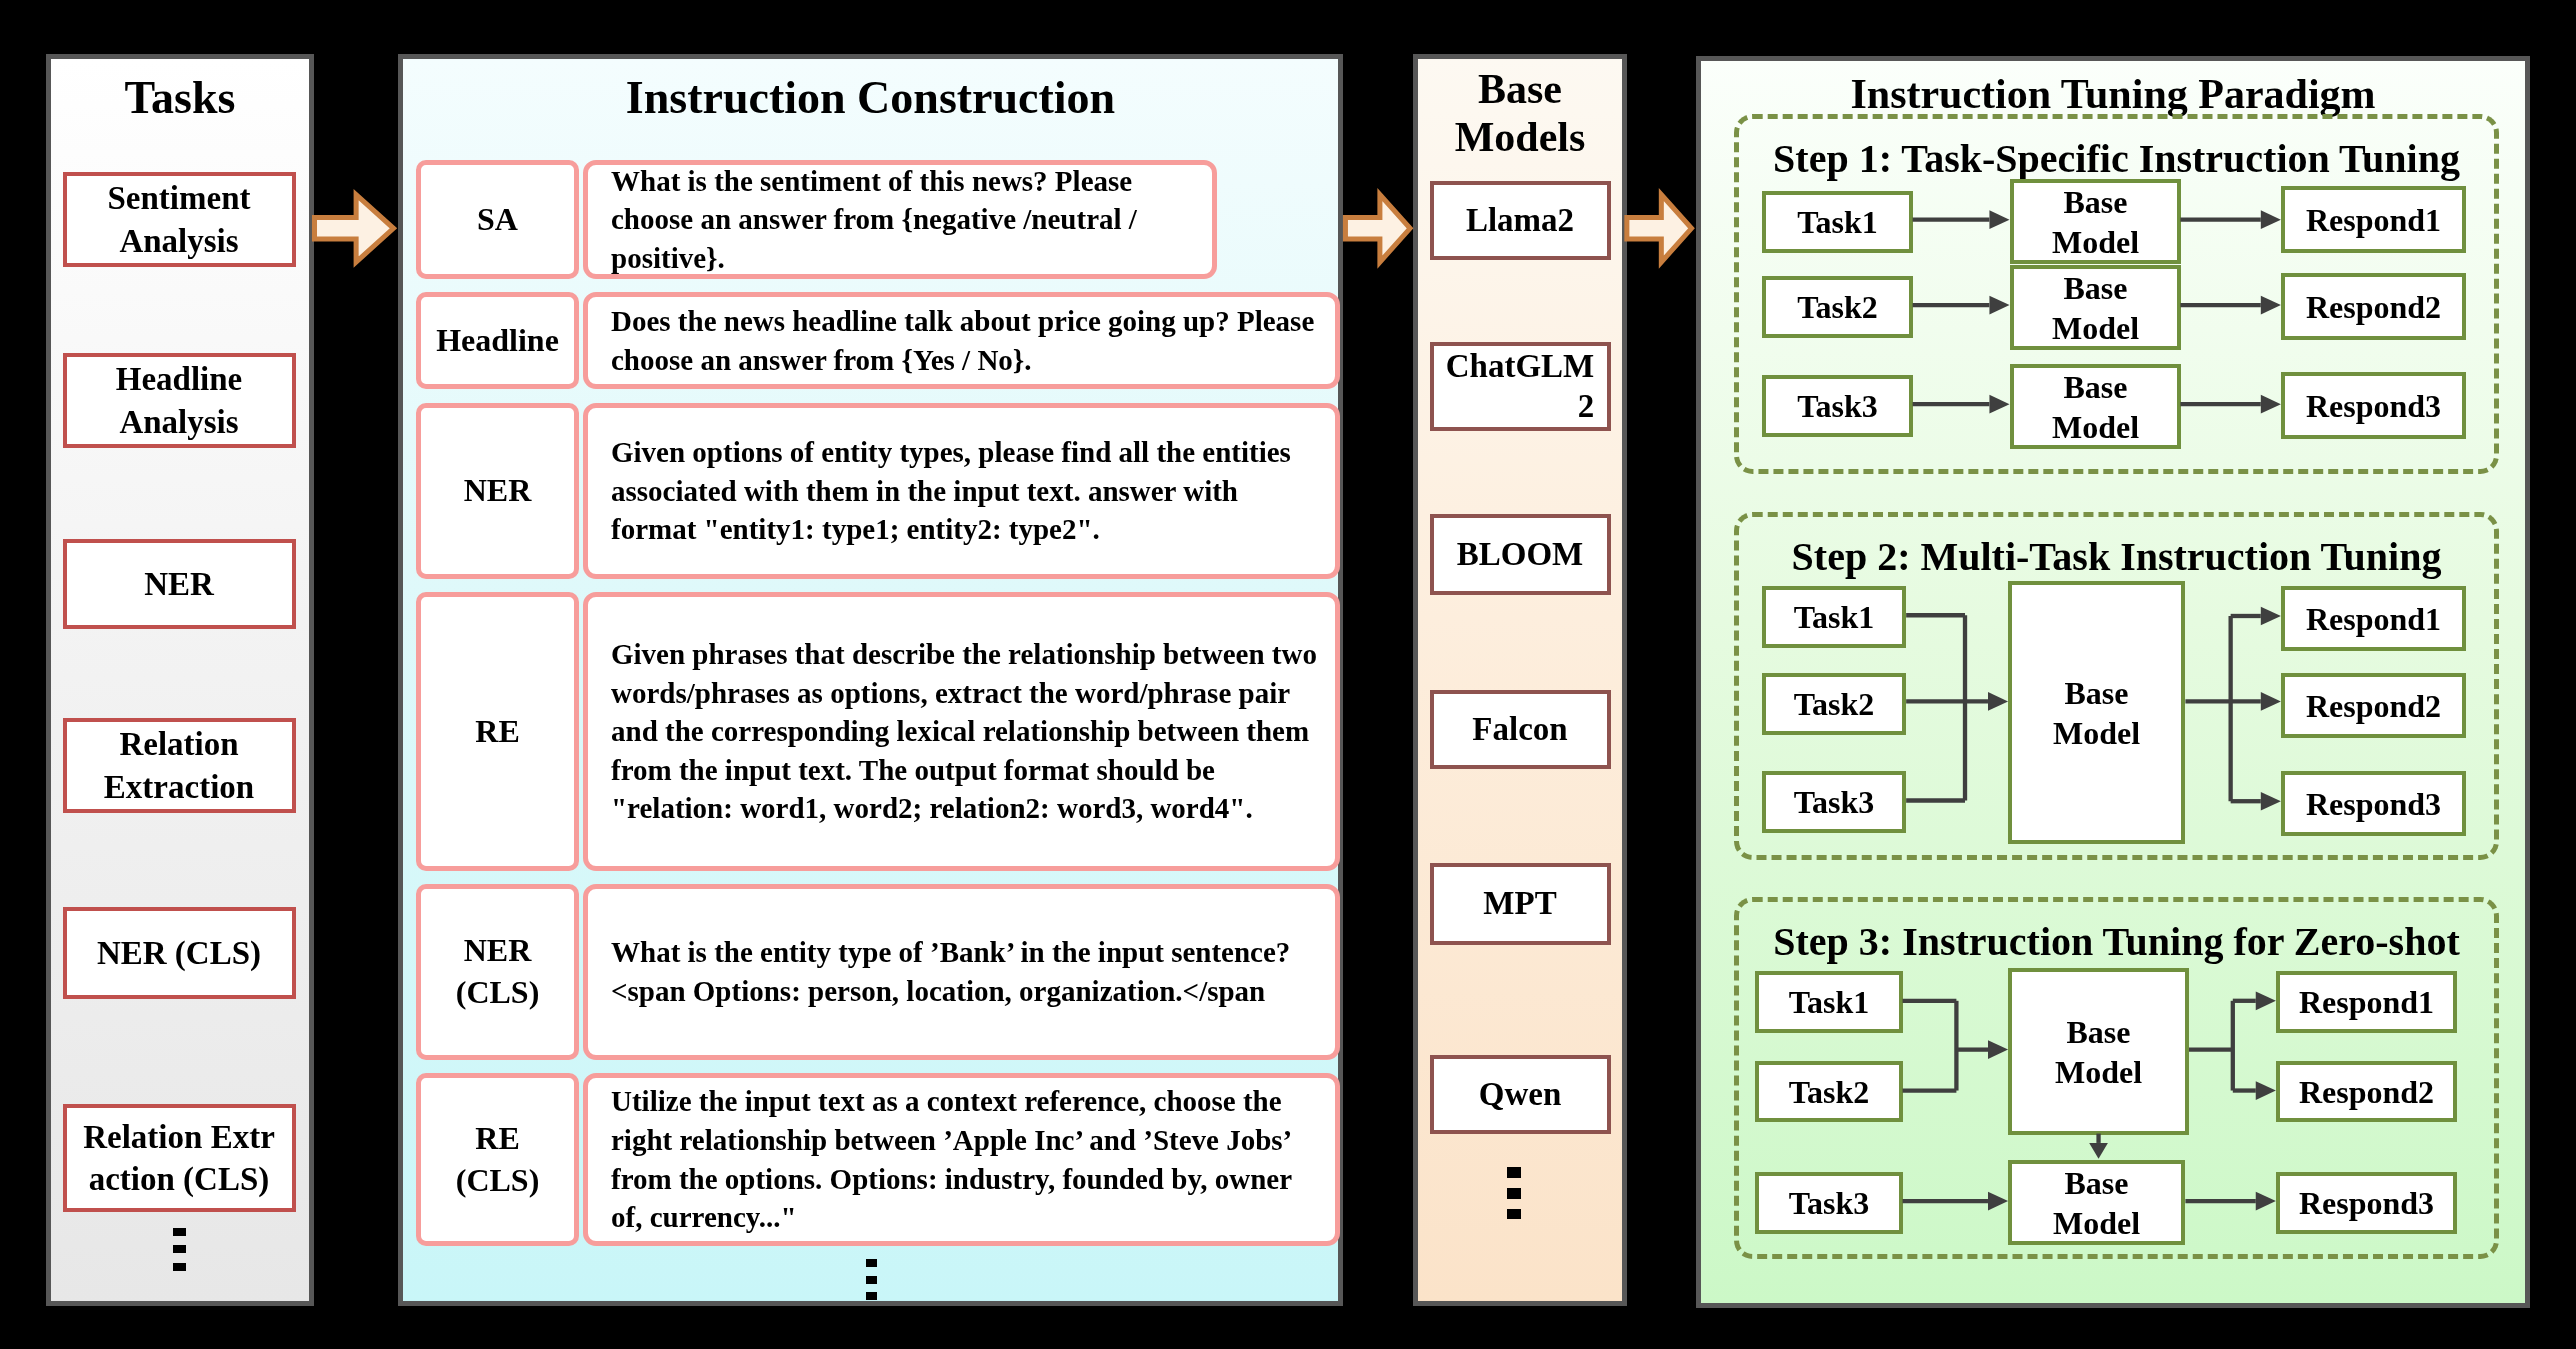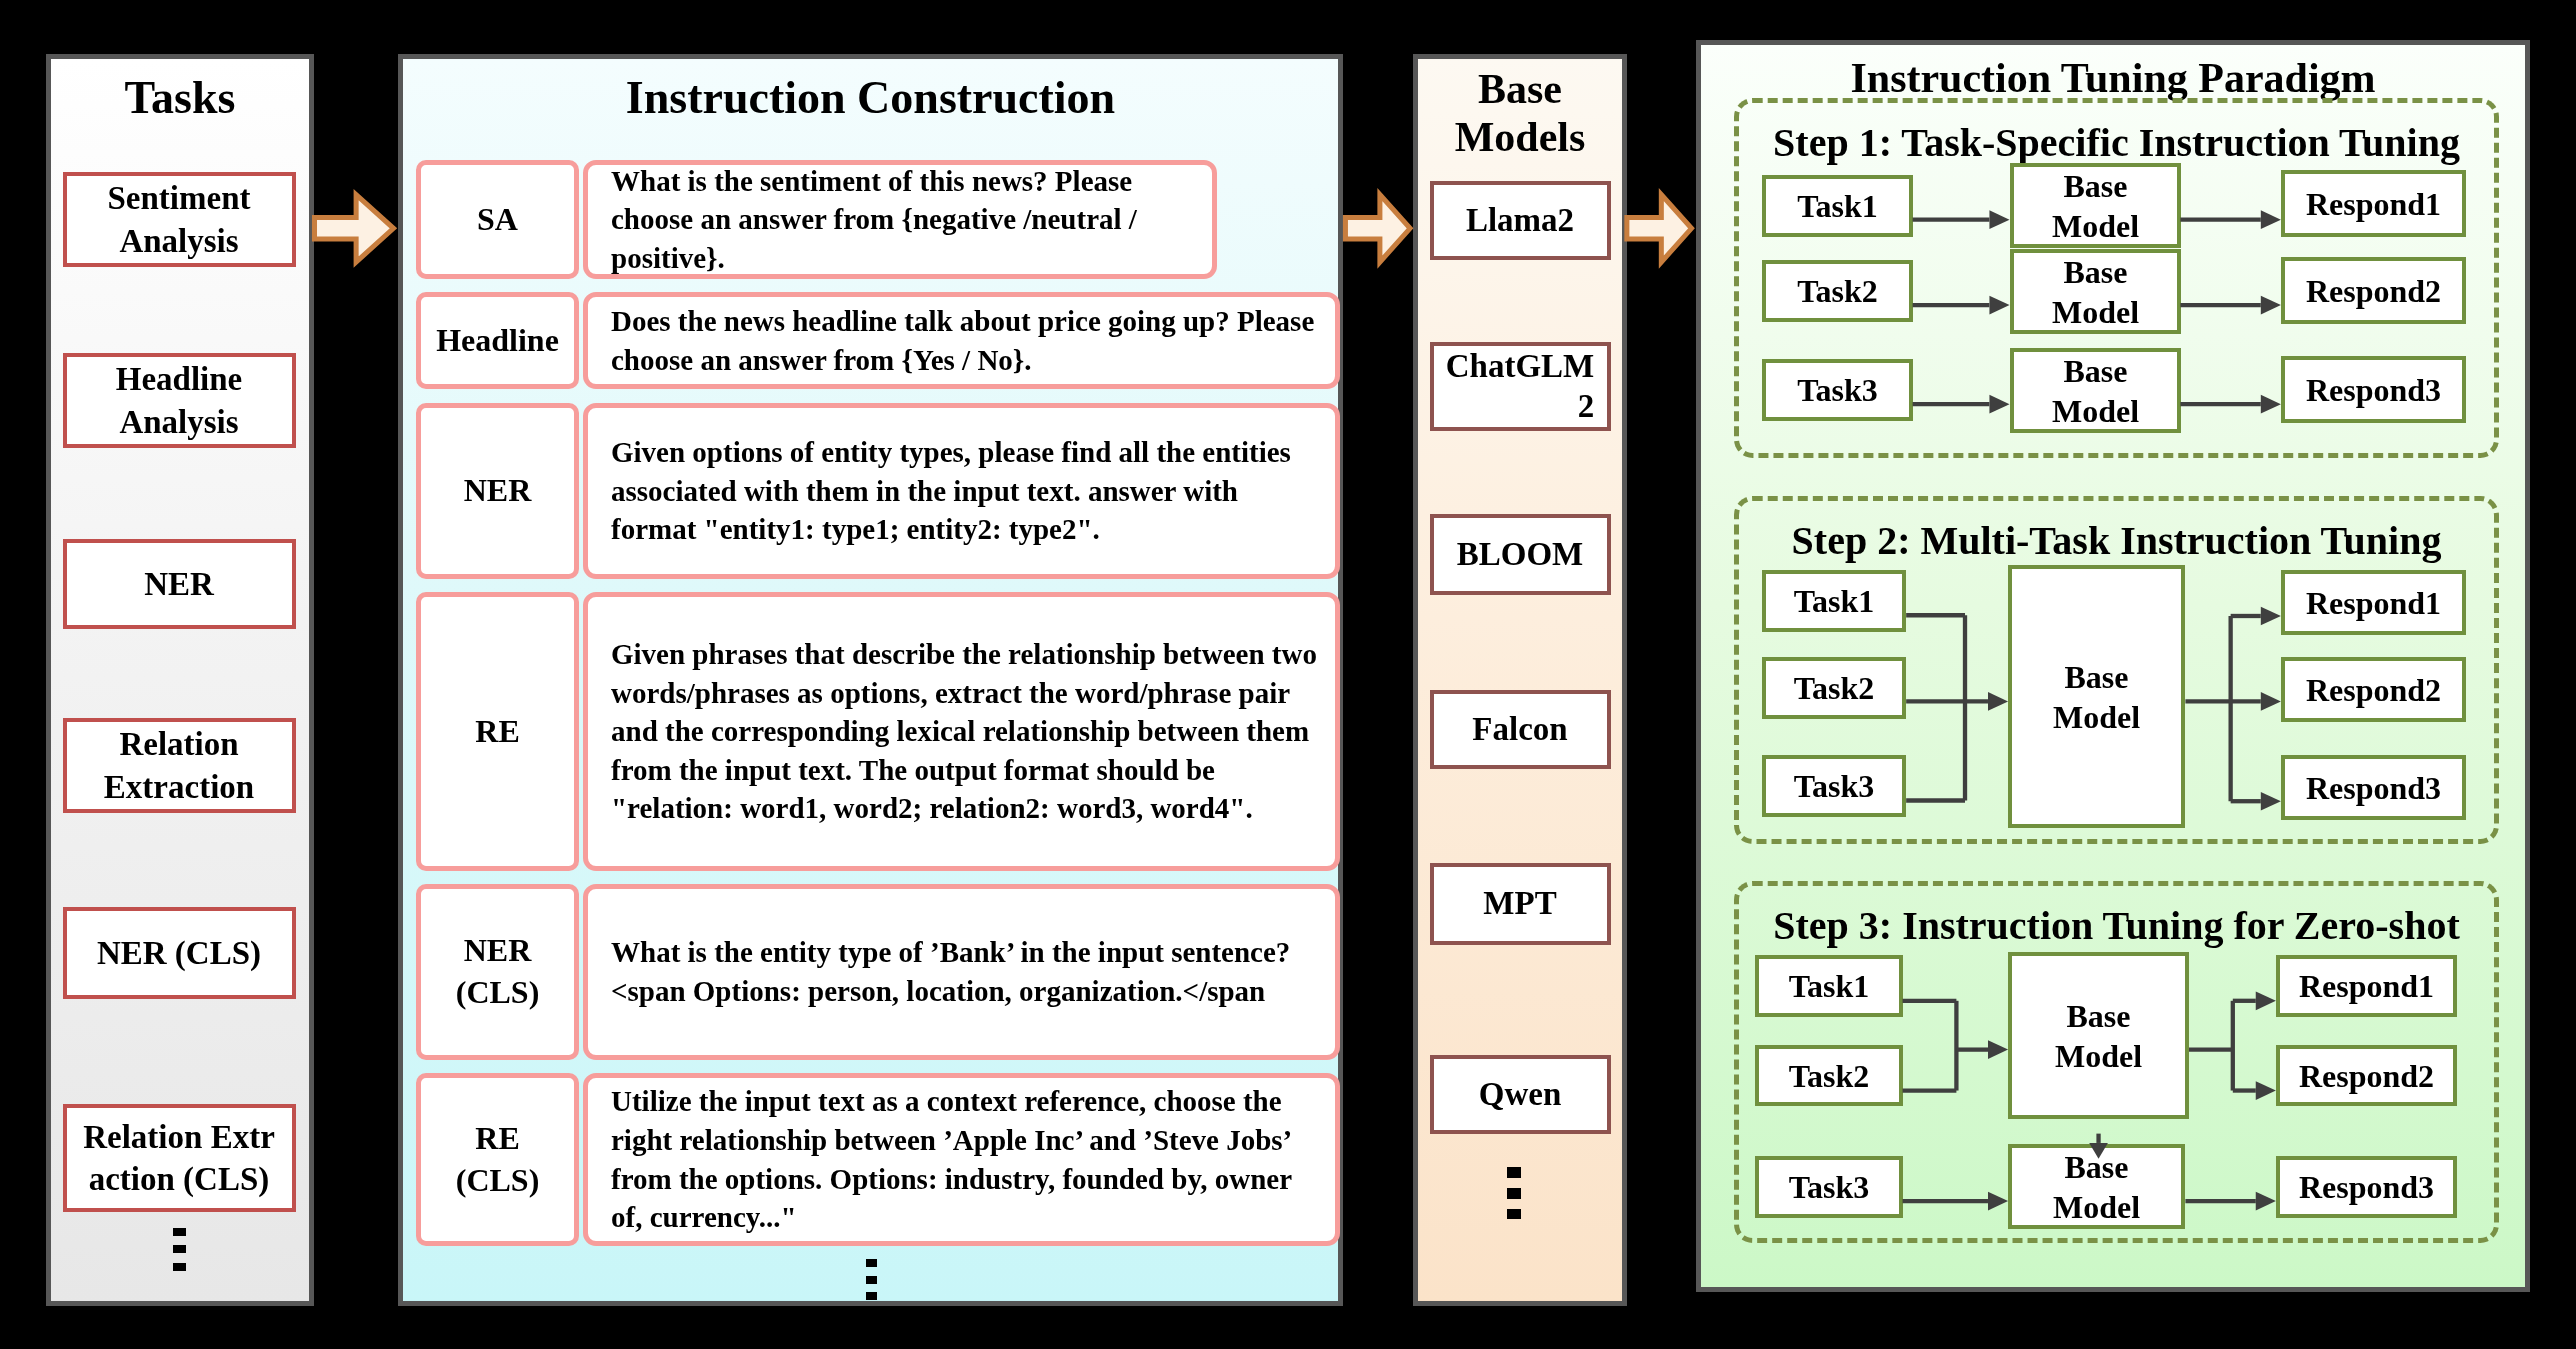--- a/index.html
+++ b/index.html
@@ -129,21 +129,21 @@
     <div class="mbox" style="left:11.5px; top:631px; width:181px; height:79px;">Falcon</div>
     <div class="mbox" style="left:11.5px; top:996px; width:181px; height:79px;">Qwen</div>
     <div class="mbox" style="left:11.5px; top:804px; width:181px; height:82px;">MPT</div>
     <div class="vdots dots-lg" style="left:89px; top:1108px;">
       <span></span>
         <span></span>
         <span></span>
     </div>
   </section>
 
-  <section class="panel itp-bg" style="left:1696px; top:40px; width:834px; height:1252px;padding-left:26px;">
+  <section class="panel itp-bg" style="left:1696px; top:56px; width:834px; height:1252px;padding-left:26px;">
     <div class="panel-title" style="top:8.6px; font-size:42px;">Instruction Tuning Paradigm</div>
 
     <div class="step" style="left:33px; top:53px; width:765px; height:360px;">
       <div class="step-title" style="top:16px;">Step 1: Task-Specific Instruction Tuning</div>
       <div class="gbox" style="left:23px; top:72px; width:151px; height:62px;">Task1</div>
       <div class="gbox" style="left:23px; top:157px; width:151px; height:62px;">Task2</div>
       <div class="gbox" style="left:23px; top:256px; width:151px; height:62px;">Task3</div>
       <div class="gbox" style="left:271px; top:60px; width:171px; height:85px;">Base
 Model</div>
       <div class="gbox" style="left:271px; top:146px; width:171px; height:85px;">Base

